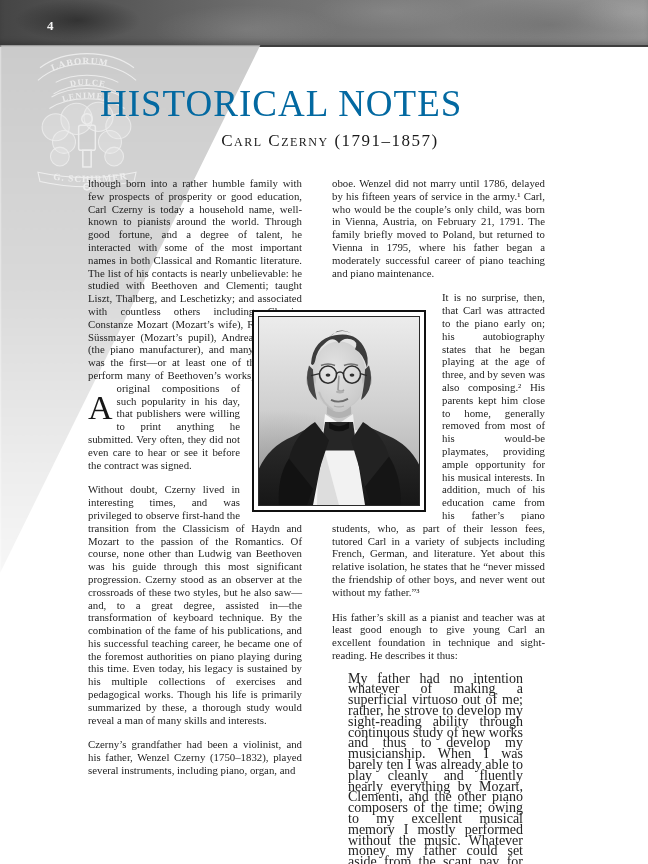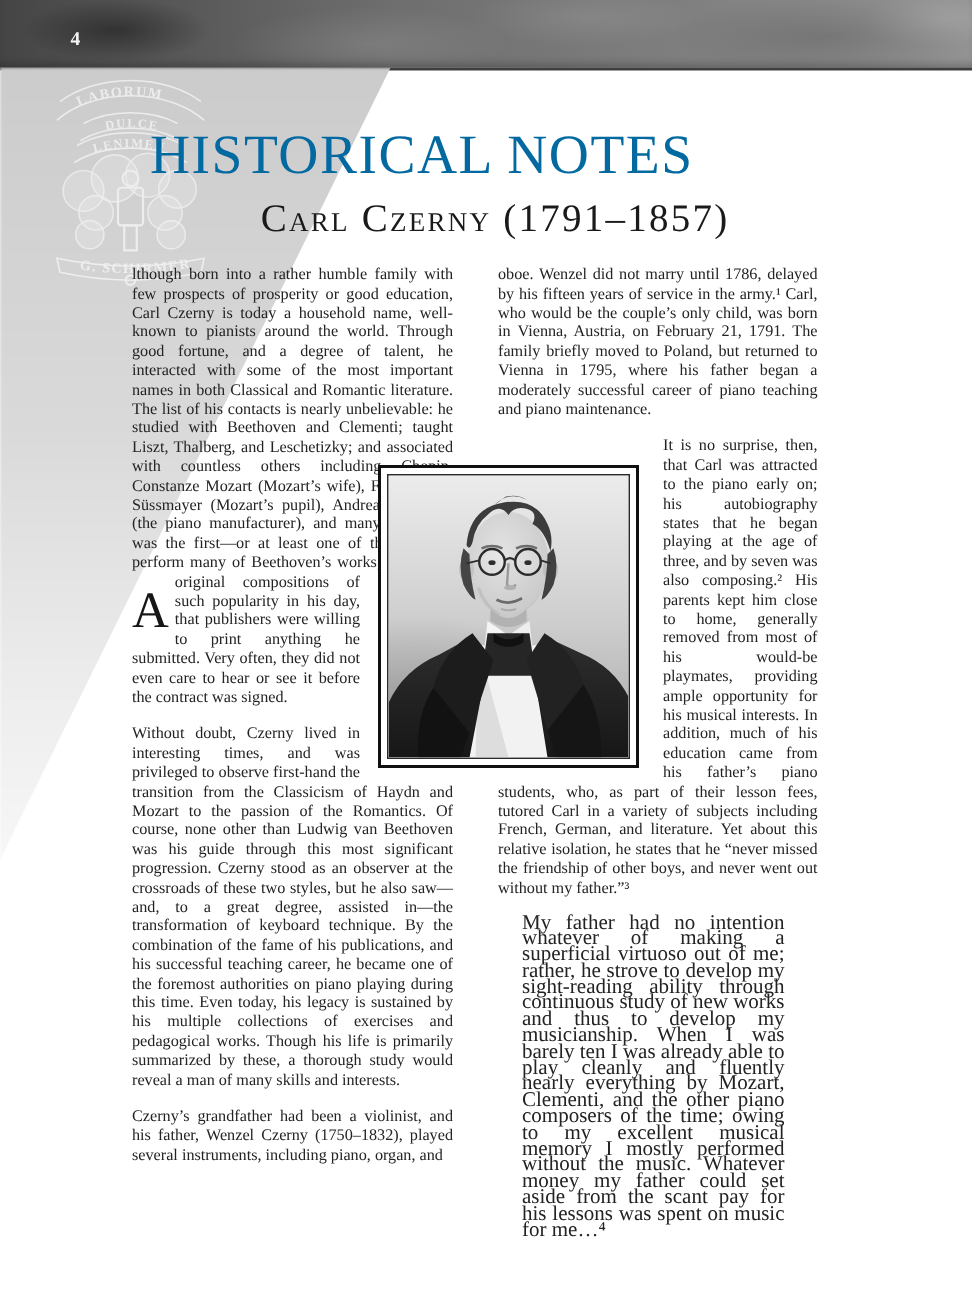--- a/index.html
+++ b/index.html
@@ -44,21 +44,21 @@
   .crest .solid{fill:none;stroke:#ffffff;stroke-width:1.4;}
 
   
   .title{
     position:absolute;left:100px;top:82px;width:460px;margin:0;
     font-size:37px;font-weight:normal;color:#0369a1;
     letter-spacing:1px;white-space:nowrap;
   }
   .subtitle{
     position:absolute;left:100px;top:131px;width:460px;margin:0;
-    text-align:center;font-size:26px;font-weight:normal;color:#1a1a1a;
+    text-align:center;font-size:17px;font-weight:normal;color:#1a1a1a;
     font-variant:small-caps;letter-spacing:1.5px;white-space:nowrap;
   }
 
   
   .columns{
     position:absolute;left:88px;top:177px;width:457px;
     display:flex;justify-content:space-between;
     font-size:10.8px;line-height:12.8px;text-align:justify;
     color:#232323;
   }
@@ -144,20 +144,21 @@
       <div class="lspace-b"></div>
       <p><span class="dropcap">A</span><span>lthough born into a rather humble family with few prospects of prosperity or good education, Carl Czerny is today a household name, well-known to pianists around the world. Through good fortune, and a degree of talent, he interacted with some of the most important names in both Classical and Romantic literature. The list of his contacts is nearly unbelievable: he studied with Beethoven and Clementi; taught Liszt, Thalberg, and Leschetizky; and associated with countless others including Chopin, Constanze Mozart (Mozart’s wife), Franz Xaver Süssmayer (Mozart’s pupil), Andreas Streicher (the piano manufacturer), and many more. He was the first—or at least one of the first—to perform many of Beethoven’s works, and wrote original compositions of such popularity in his day, that publishers were willing to print anything he submitted. Very often, they did not even care to hear or see it before the contract was signed.</span></p>
       <p>Without doubt, Czerny lived in interesting times, and was privileged to observe first-hand the transition from the Classicism of Haydn and Mozart to the passion of the Romantics. Of course, none other than Ludwig van Beethoven was his guide through this most significant progression. Czerny stood as an observer at the crossroads of these two styles, but he also saw—and, to a great degree, assisted in—the transformation of keyboard technique. By the combination of the fame of his publications, and his successful teaching career, he became one of the foremost authorities on piano playing during this time. Even today, his legacy is sustained by his multiple collections of exercises and pedagogical works. Though his life is primarily summarized by these, a thorough study would reveal a man of many skills and interests.</p>
       <p>Czerny’s grandfather had been a violinist, and his father, Wenzel Czerny (1750–1832), played several instruments, including piano, organ, and</p>
     </div>
     <div class="col col-right">
       <div class="rspace-a"></div>
       <div class="rspace-b"></div>
       <p>oboe. Wenzel did not marry until 1786, delayed by his fifteen years of service in the army.¹ Carl, who would be the couple’s only child, was born in Vienna, Austria, on February 21, 1791. The family briefly moved to Poland, but returned to Vienna in 1795, where his father began a moderately successful career of piano teaching and piano maintenance.</p>
       <p>It is no surprise, then, that Carl was attracted to the piano early on; his autobiography states that he began playing at the age of three, and by seven was also composing.² His parents kept him close to home, generally removed from most of his would-be playmates, providing ample opportunity for his musical interests. In addition, much of his education came from his father’s piano students, who, as part of their lesson fees, tutored Carl in a variety of subjects including French, German, and literature. Yet about this relative isolation, he states that he “never missed the friendship of other boys, and never went out without my father.”³</p>
+      <p>His father’s skill as a pianist and teacher was at least good enough to give young Carl an excellent foundation in technique and sight-reading. He describes it thus:</p>
       <p class="quote">My father had no intention whatever of making a superficial virtuoso out of me; rather, he strove to develop my sight-reading ability through continuous study of new works and thus to develop my musicianship. When I was barely ten I was already able to play cleanly and fluently nearly everything by Mozart, Clementi, and the other piano composers of the time; owing to my excellent musical memory I mostly performed without the music. Whatever money my father could set aside from the scant pay for his lessons was spent on music for me…⁴</p>
     </div>
   </div>
 
   <figure class="portrait">
     <div class="portrait-inner">
       <svg viewBox="0 0 160 186" preserveAspectRatio="none" aria-hidden="true">
         <defs>
           <linearGradient id="pbg" x1="0" y1="0" x2="0" y2="1">
             <stop offset="0" stop-color="#ececec"></stop>

